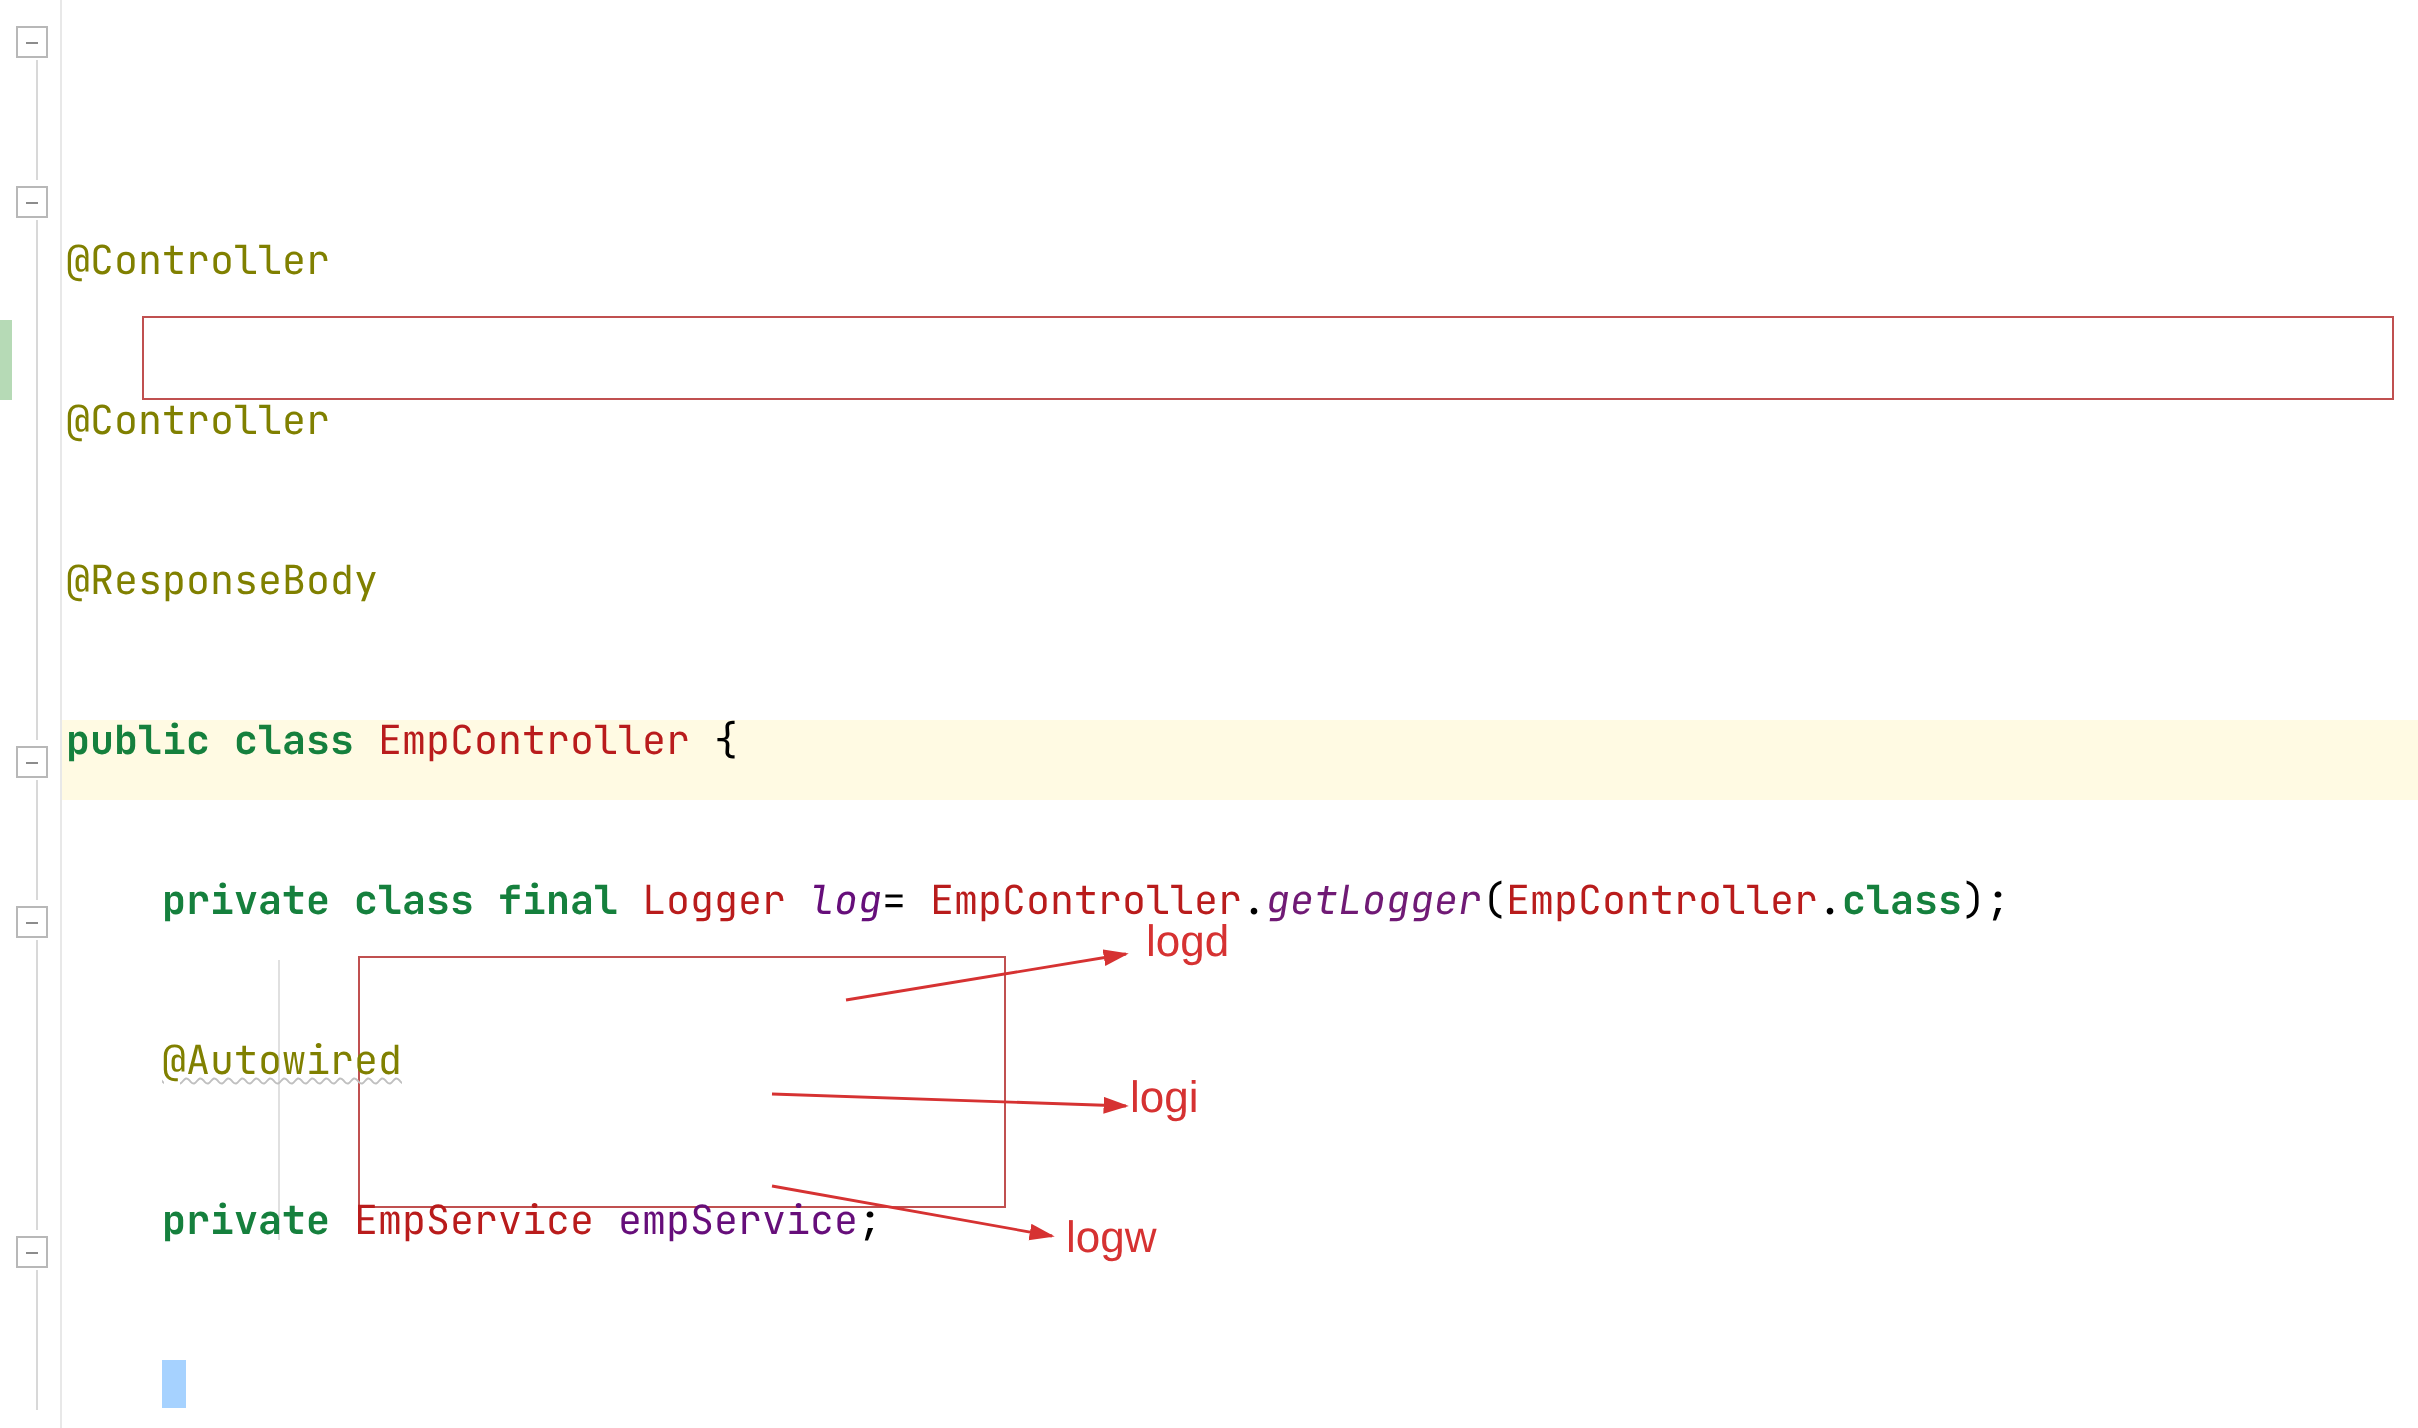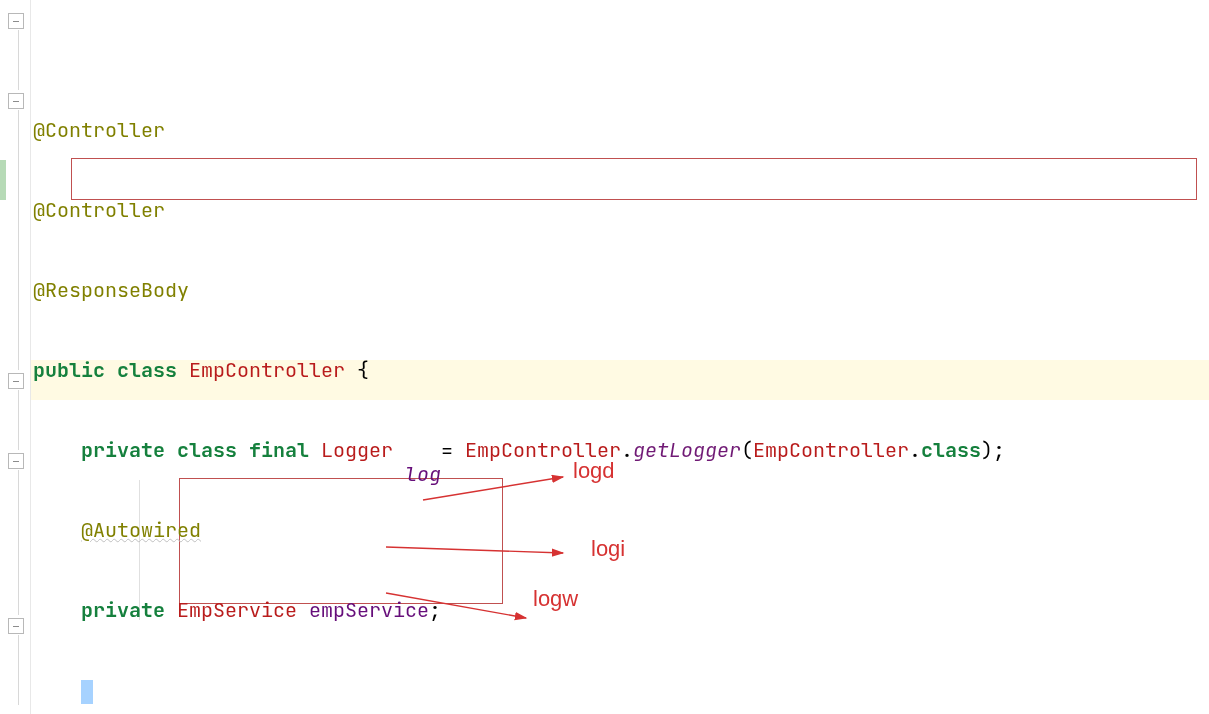--- a/index.html
+++ b/index.html
@@ -58,21 +58,21 @@
   }
   .token { white-space: pre; }
   .annotation  { color: #808000; }
   .annotation-wavy {
     color: #808000;
     text-decoration: underline wavy #c0c0c0;
     text-decoration-thickness: 1px;
   }
   .keyword     { color: #15803d; font-weight: bold; }
   .class-name  { color: #b91c1c; }
-  .field-static{ color: #660e7a; font-style: italic; margin-top: 24px; }
+  .field-static{ color: #660e7a; font-style: italic; }
   .field-name  { color: #660e7a; }
   .method-static{ color: #701a75; font-style: italic; }
   .punct       { color: #000000; }
 
   .highlight-box-1 {
     position: absolute;
     border: 1px solid #c05050;
     pointer-events: none;
   }
   .highlight-green-bar {
@@ -187,22 +187,22 @@
     
     
     
 
     
     <div class="highlight-box-1" style="top:158px; left:40px; width:1124px; height:40px;"></div>
     <div class="highlight-box-1" style="top:478px; left:148px; width:322px; height:124px;"></div>
 
     
     <div class="annotation-row" style="top:460px; left:542px;">logd</div>
-    <div class="annotation-row" style="top:538px; left:560px;">logi</div>
-    <div class="annotation-row" style="top:588px; left:502px;">logw</div>
+    <div class="annotation-row" style="top:538px; left:534px;">logi</div>
+    <div class="annotation-row" style="top:608px; left:502px;">logw</div>
 
     
     <svg class="arrow-line" style="top:0;left:0;width:100%;height:100%;overflow:visible;">
       <defs>
         <marker id="ah" markerWidth="10" markerHeight="10" refX="8" refY="3" orient="auto">
           <path d="M0,0 L9,3 L0,6 Z" fill="#d63232"></path>
         </marker>
       </defs>
       <line x1="392" y1="500" x2="532" y2="477" stroke="#d63232" stroke-width="1.4" marker-end="url(#ah)"></line>
       <line x1="355" y1="547" x2="532" y2="553" stroke="#d63232" stroke-width="1.4" marker-end="url(#ah)"></line>

